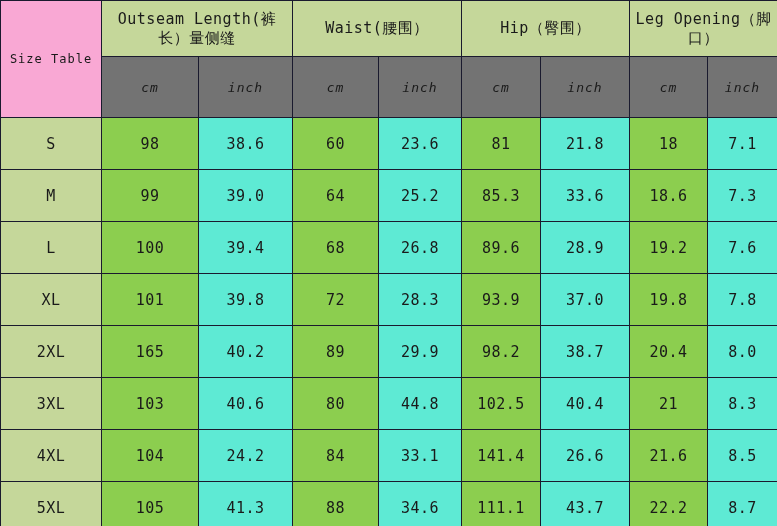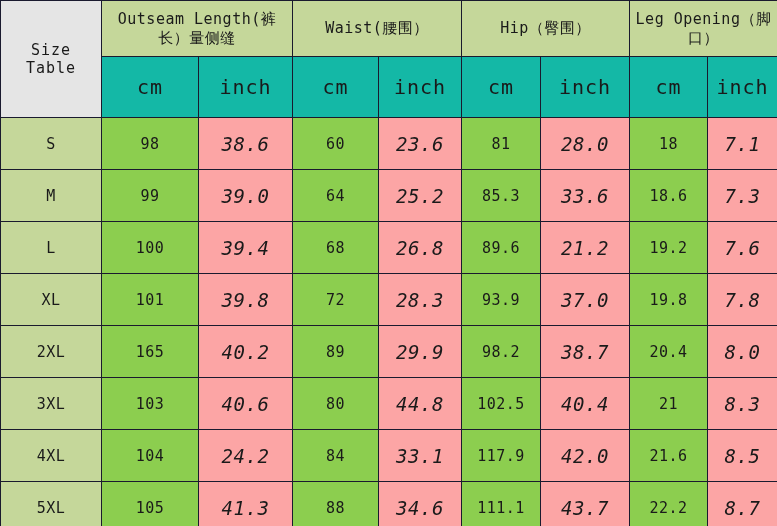--- a/index.html
+++ b/index.html
@@ -35,49 +35,49 @@
 
   
   th.group-head {
     background: #c5d79a;
     font-size: 15px;
     line-height: 1.25;
     letter-spacing: 0.5px;
     height: 55px;
   }
   th.corner-head {
-    background: #e5e5e5;
-    font-size: 15px;
+    background: #f9a8d4;
+    font-size: 12px;
     letter-spacing: 1px;
     font-weight: bold;
   }
   th.unit-head {
-    background: #14b8a6;
-    font-size: 20px;
+    background: #737373;
+    font-size: 13px;
     letter-spacing: 1px;
     height: 60px;
+    font-style: italic;
   }
 
   
   td.size-cell {
     background: #c5d79a;
     font-size: 15px;
     font-weight: bold;
     letter-spacing: 0.5px;
   }
   td.cm-cell {
     background: #8cce4f;
     font-size: 15px;
     letter-spacing: 0.5px;
   }
   td.inch-cell {
-    background: #fca5a5;
-    font-size: 19px;
-    letter-spacing: 0.5px;
-    font-style: italic;
+    background: #5eead4;
+    font-size: 15px;
+    letter-spacing: 0.5px;
   }
 
   
   col.c0 { width: 101px; }
   col.c1 { width: 97px; }
   col.c2 { width: 94px; }
   col.c3 { width: 86px; }
   col.c4 { width: 83px; }
   col.c5 { width: 79px; }
   col.c6 { width: 89px; }
@@ -121,21 +121,21 @@
     </tr>
   </thead>
   <tbody id="table-body">
       <tr class="data-row">
         <td class="size-cell">S</td>
         <td class="cm-cell">98</td>
         <td class="inch-cell">38.6</td>
         <td class="cm-cell">60</td>
         <td class="inch-cell">23.6</td>
         <td class="cm-cell">81</td>
-        <td class="inch-cell">28.0</td>
+        <td class="inch-cell">21.8</td>
         <td class="cm-cell">18</td>
         <td class="inch-cell">7.1</td>
       </tr>
       <tr class="data-row">
         <td class="size-cell">M</td>
         <td class="cm-cell">99</td>
         <td class="inch-cell">39.0</td>
         <td class="cm-cell">64</td>
         <td class="inch-cell">25.2</td>
         <td class="cm-cell">85.3</td>
@@ -143,21 +143,21 @@
         <td class="cm-cell">18.6</td>
         <td class="inch-cell">7.3</td>
       </tr>
       <tr class="data-row">
         <td class="size-cell">L</td>
         <td class="cm-cell">100</td>
         <td class="inch-cell">39.4</td>
         <td class="cm-cell">68</td>
         <td class="inch-cell">26.8</td>
         <td class="cm-cell">89.6</td>
-        <td class="inch-cell">21.2</td>
+        <td class="inch-cell">28.9</td>
         <td class="cm-cell">19.2</td>
         <td class="inch-cell">7.6</td>
       </tr>
       <tr class="data-row">
         <td class="size-cell">XL</td>
         <td class="cm-cell">101</td>
         <td class="inch-cell">39.8</td>
         <td class="cm-cell">72</td>
         <td class="inch-cell">28.3</td>
         <td class="cm-cell">93.9</td>
@@ -186,22 +186,22 @@
         <td class="inch-cell">40.4</td>
         <td class="cm-cell">21</td>
         <td class="inch-cell">8.3</td>
       </tr>
       <tr class="data-row">
         <td class="size-cell">4XL</td>
         <td class="cm-cell">104</td>
         <td class="inch-cell">24.2</td>
         <td class="cm-cell">84</td>
         <td class="inch-cell">33.1</td>
-        <td class="cm-cell">117.9</td>
-        <td class="inch-cell">42.0</td>
+        <td class="cm-cell">141.4</td>
+        <td class="inch-cell">26.6</td>
         <td class="cm-cell">21.6</td>
         <td class="inch-cell">8.5</td>
       </tr>
       <tr class="data-row">
         <td class="size-cell">5XL</td>
         <td class="cm-cell">105</td>
         <td class="inch-cell">41.3</td>
         <td class="cm-cell">88</td>
         <td class="inch-cell">34.6</td>
         <td class="cm-cell">111.1</td>

